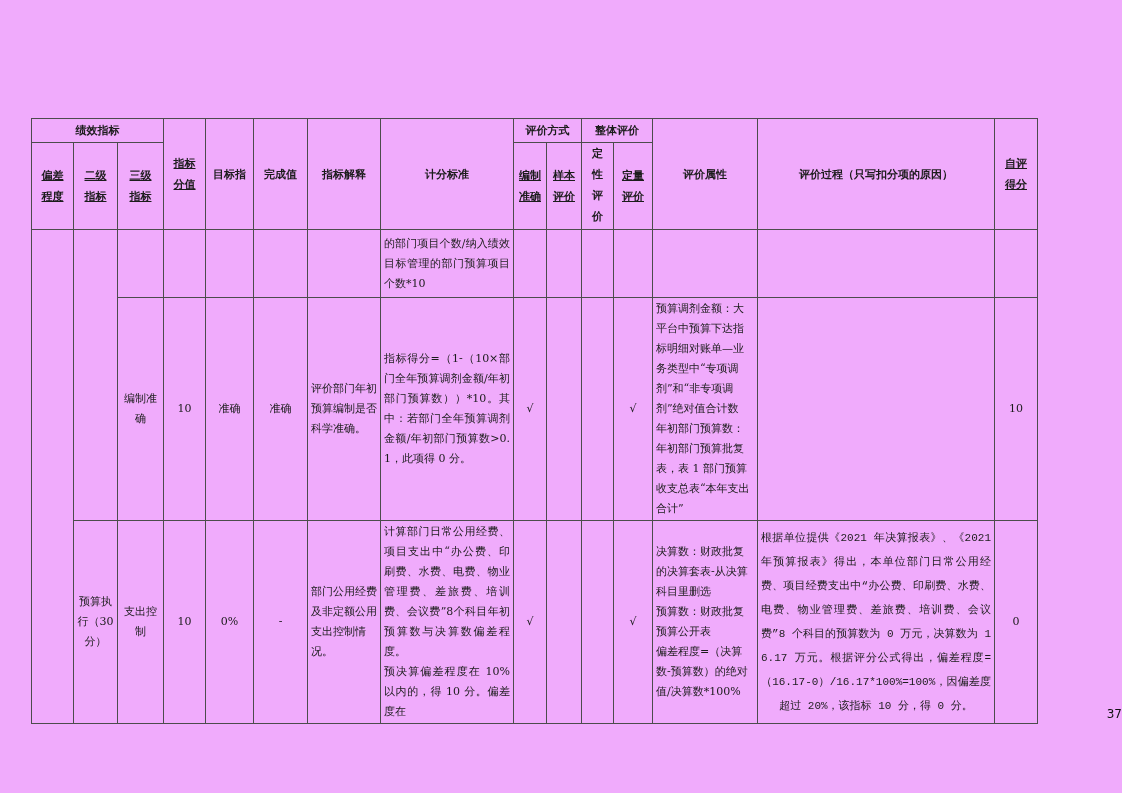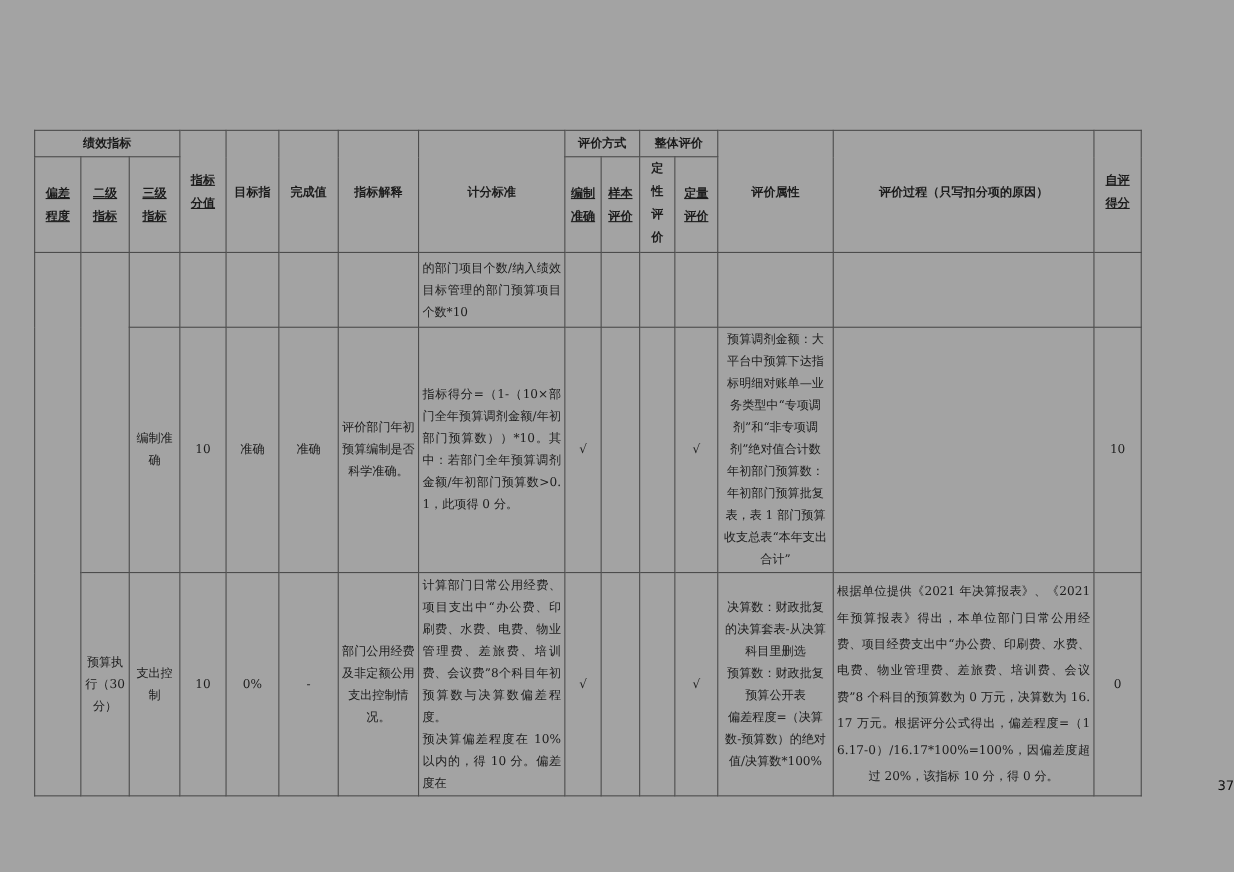--- a/index.html
+++ b/index.html
@@ -1,40 +1,40 @@
 <!DOCTYPE html>
 <html><head>
 <meta charset="utf-8">
 <style>
   html,body{margin:0;padding:0;}
   body{
     width:1122px;height:793px;background:#ffffff;
     font-family:"DejaVu Serif","Liberation Serif",serif;
     color:#1c1c1c;
   }
-  .page{position:relative;width:1122px;height:793px;background:#a3a3a3;overflow:hidden;}
+  .page{position:relative;width:1122px;height:793px;background:#f0abfc;overflow:hidden;}
   table.grid{
     position:absolute;left:31px;top:118px;width:1006px;
     border-collapse:collapse;table-layout:fixed;
   }
   td{
     border:1px solid #4c4c4c;
     vertical-align:middle;
     text-align:center;
     font-size:11px;
     line-height:20px;
     padding:1px 3px;
     overflow:hidden;
     word-break:break-all;
   }
   td.hdr{font-weight:bold;line-height:21px;}
-  td.lt{text-align:center;}
+  td.lt{text-align:left;}
   .pre{white-space:pre-wrap;}
   td.just{text-align:justify;}
-  td.process{text-align:justify;text-align-last:center;line-height:24px;}
+  td.process{text-align:justify;text-align-last:center;line-height:24px;font-family:Liberation Mono, monospace;}
   .w1{display:inline-block;width:1em;white-space:pre-wrap;font-family:Liberation Mono, monospace;}
   .w2{display:inline-block;width:2.1em;white-space:pre-wrap;text-decoration:underline;}
   .pageno{
     position:absolute;left:0;right:0;top:707px;
     text-align:right;font-size:12px;color:#111;
     font-family:"DejaVu Sans","Liberation Sans",sans-serif;
   }
 </style>
 </head>
 <body>

